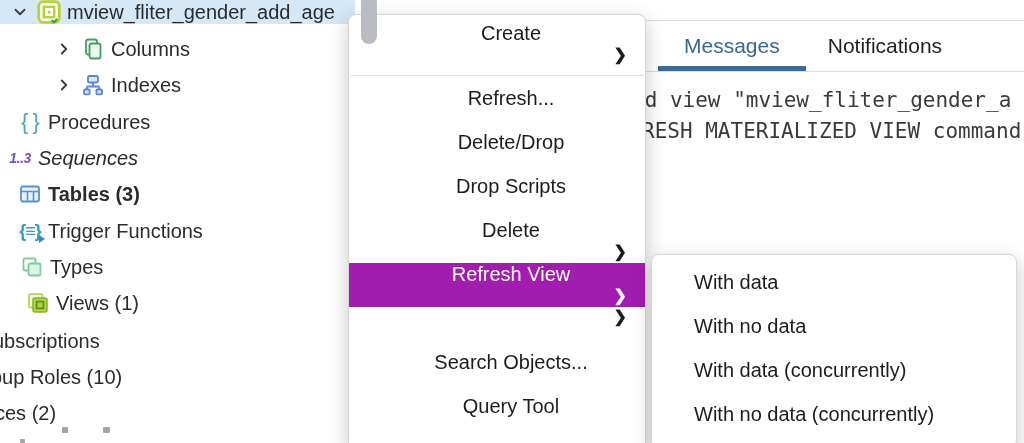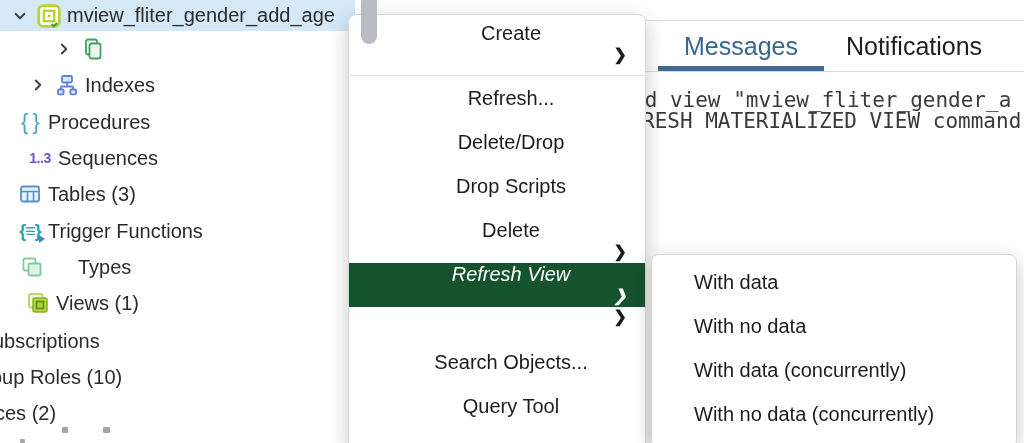--- a/index.html
+++ b/index.html
@@ -3,58 +3,58 @@
 <meta charset="utf-8">
 <style>
   html,body{margin:0;padding:0;background:#fff;}
   #stage{position:relative;width:1024px;height:443px;overflow:hidden;background:#fff;
          font-family:"Liberation Sans",sans-serif;color:#2b2b2b;}
 
   
   .tree{position:absolute;left:0;top:0;width:380px;height:443px;z-index:2;}
   .trow{position:absolute;left:0;width:345px;height:36px;display:flex;align-items:center;
         font-size:20px;white-space:nowrap;}
-  .trow.sel{background:#d5e8f7;height:31px;}
+  .trow.sel{background:#d5e8f7;height:24px;}
   .chev{width:20px;display:flex;align-items:center;justify-content:center;flex:0 0 20px;}
   .ticon{width:26px;height:26px;margin-left:6px;display:flex;align-items:center;justify-content:center;flex:0 0 26px;}
   .tlabel{margin-left:5px;}
   .glyph-proc{font-size:22px;font-weight:400;color:#49a5c4;letter-spacing:-1px;}
   .glyph-seq{font-size:14px;font-weight:700;color:#7a50c7;letter-spacing:-0.5px;}
   .glyph-trig{font-size:18px;font-weight:600;color:#2f9fb4;letter-spacing:-1px;position:relative;}
   .glyph-trig::after{content:"";position:absolute;right:-4px;bottom:-1px;width:0;height:0;
         border-left:6px solid #3e82d6;border-top:4px solid transparent;border-bottom:4px solid transparent;}
   .divider{position:absolute;left:349px;top:0;width:1px;height:443px;background:#e4e6e8;z-index:1;}
   .peek{position:absolute;background:#8f8f8f;border-radius:1px;opacity:.8;}
 
   
   .vthumb{position:absolute;left:361px;top:-6px;width:16px;height:50px;background:#b9bdc1;
           border-radius:8px;z-index:50;}
 
   
   .rpanel{position:absolute;left:640px;top:0;width:384px;height:443px;background:#fff;z-index:5;}
   .tabbar{position:absolute;left:6px;right:0;top:20px;height:52px;
           border-top:1px solid #d9dce0;border-bottom:1px solid #d9dce0;
           display:flex;align-items:stretch;padding-left:12px;box-sizing:border-box;}
-  .tab{display:flex;align-items:center;justify-content:center;font-size:25px;color:#1f1f1f;
+  .tab{display:flex;align-items:center;justify-content:center;font-size:21px;color:#1f1f1f;
        padding:0 26px;cursor:pointer;}
   .tab + .tab{margin-left:8px;padding:0 14px;}
   .tab.active{color:#38668e;box-shadow:inset 0 -5px 0 #3d6a92;}
   .mono{position:absolute;font-family:"DejaVu Sans Mono",monospace;font-size:21px;
         line-height:26px;color:#3a3a3a;white-space:pre;}
   .mono.l1{left:-8px;top:87px;}
-  .mono.l2{left:2px;top:108px;}
+  .mono.l2{left:2px;top:118px;}
 
   
   .menu{position:absolute;left:348px;top:14px;width:298px;height:436px;box-sizing:border-box;
         background:#fff;border:1px solid #d6d6d6;border-radius:8px;
         box-shadow:0 6px 20px rgba(0,0,0,.22);padding-top:7px;z-index:10;}
   .mi{height:44px;display:flex;align-items:center;padding:0 18px 0 46px;font-size:20px;color:#1c1c1c;
       cursor:pointer;flex-direction:column;}
   .mi .mchev{margin-left:auto;font-size:16px;font-weight:600;}
-  .mi.hl{background:#14532d;color:#fff;font-style:italic;}
+  .mi.hl{background:#a21caf;color:#fff;}
   .sep{border-top:1px solid #e2e2e2;margin:9px 1px 11px;}
 
   
   .submenu{position:absolute;left:651px;top:254px;width:366px;height:195px;box-sizing:border-box;
         background:#fff;border:1px solid #d6d6d6;border-radius:8px;
         box-shadow:0 6px 20px rgba(0,0,0,.22);padding-top:5px;z-index:11;}
   .smi{height:44px;display:flex;align-items:center;padding:0 20px 0 42px;font-size:20px;color:#1c1c1c;
        cursor:pointer;}
 </style>
 </head>
@@ -88,23 +88,24 @@
         <svg width="18" height="18" viewBox="0 0 24 24" fill="none" stroke="#3c3c3c" stroke-width="2.4" stroke-linecap="round" stroke-linejoin="round">
             <polyline points="9,6 15,12 9,18"></polyline>
           </svg>
       </span>
       <span class="ticon">
         <svg width="24" height="24" viewBox="0 0 24 24">
             <rect x="5" y="2.5" width="11" height="15" rx="2" fill="#eef8f1" stroke="#42a05f" stroke-width="1.8"></rect>
             <rect x="8.5" y="6.5" width="11" height="15" rx="2" fill="#eef8f1" stroke="#42a05f" stroke-width="1.8"></rect>
           </svg>
       </span>
-    </div>
-
-    <div class="trow" style="top:67px;padding-left:28px;">
+      <span class="tlabel">Columns</span>
+    </div>
+
+    <div class="trow" style="top:67px;padding-left:54px;">
       <span class="chev">
         <svg width="18" height="18" viewBox="0 0 24 24" fill="none" stroke="#3c3c3c" stroke-width="2.4" stroke-linecap="round" stroke-linejoin="round">
             <polyline points="9,6 15,12 9,18"></polyline>
           </svg>
       </span>
       <span class="ticon">
         <svg width="24" height="24" viewBox="0 0 24 24" fill="none" stroke="#5b82dd" stroke-width="1.8">
             <rect x="7" y="3" width="10" height="6.5" rx="1.5" fill="#dbe6fb"></rect>
             <path d="M12 9.5 v4 M5.8 13.5 h12.4 M5.8 13.5 v3 M18.2 13.5 v3"></path>
             <rect x="3" y="16.5" width="5.6" height="4.8" rx="1" fill="#dbe6fb"></rect>
@@ -114,45 +115,45 @@
       <span class="tlabel">Indexes</span>
     </div>
 
     <div class="trow" style="top:104px;padding-left:11px;">
       <span class="ticon">
         <span class="glyph-proc">{ }</span>
       </span>
       <span class="tlabel">Procedures</span>
     </div>
 
-    <div class="trow" style="top:140px;padding-left:21px;">
+    <div class="trow" style="top:140px;padding-left:1px;font-style:italic;">
       <span class="ticon">
         <span class="glyph-seq">1..3</span>
       </span>
       <span class="tlabel">Sequences</span>
     </div>
 
-    <div class="trow" style="top:176px;padding-left:11px;">
+    <div class="trow" style="top:176px;padding-left:11px;font-weight:bold;">
       <span class="ticon">
         <svg width="24" height="24" viewBox="0 0 24 24">
             <rect x="3" y="4.5" width="18" height="15" rx="2" fill="#e9f2fc" stroke="#4f93d6" stroke-width="1.8"></rect>
             <path d="M3 9.5 h18 M9.5 9.5 v10 M15.5 9.5 v10" stroke="#4f93d6" stroke-width="1.6" fill="none"></path>
           </svg>
       </span>
       <span class="tlabel">Tables (3)</span>
     </div>
 
     <div class="trow" style="top:213px;padding-left:11px;">
       <span class="ticon">
         <span class="glyph-trig">{≡}</span>
       </span>
       <span class="tlabel">Trigger Functions</span>
     </div>
 
-    <div class="trow" style="top:249px;padding-left:13px;gap:28px;">
+    <div class="trow" style="top:249px;padding-left:13px;">
       <span class="ticon">
         <svg width="24" height="24" viewBox="0 0 24 24">
             <rect x="3.5" y="3.5" width="12" height="12" rx="1.5" fill="#ffffff" stroke="#7ecba1" stroke-width="1.8"></rect>
             <rect x="8.5" y="8.5" width="12" height="12" rx="1.5" fill="#ddf3e6" stroke="#7ecba1" stroke-width="1.8"></rect>
           </svg>
       </span>
       <span class="tlabel">Types</span>
     </div>
 
     <div class="trow" style="top:285px;padding-left:19px;">

